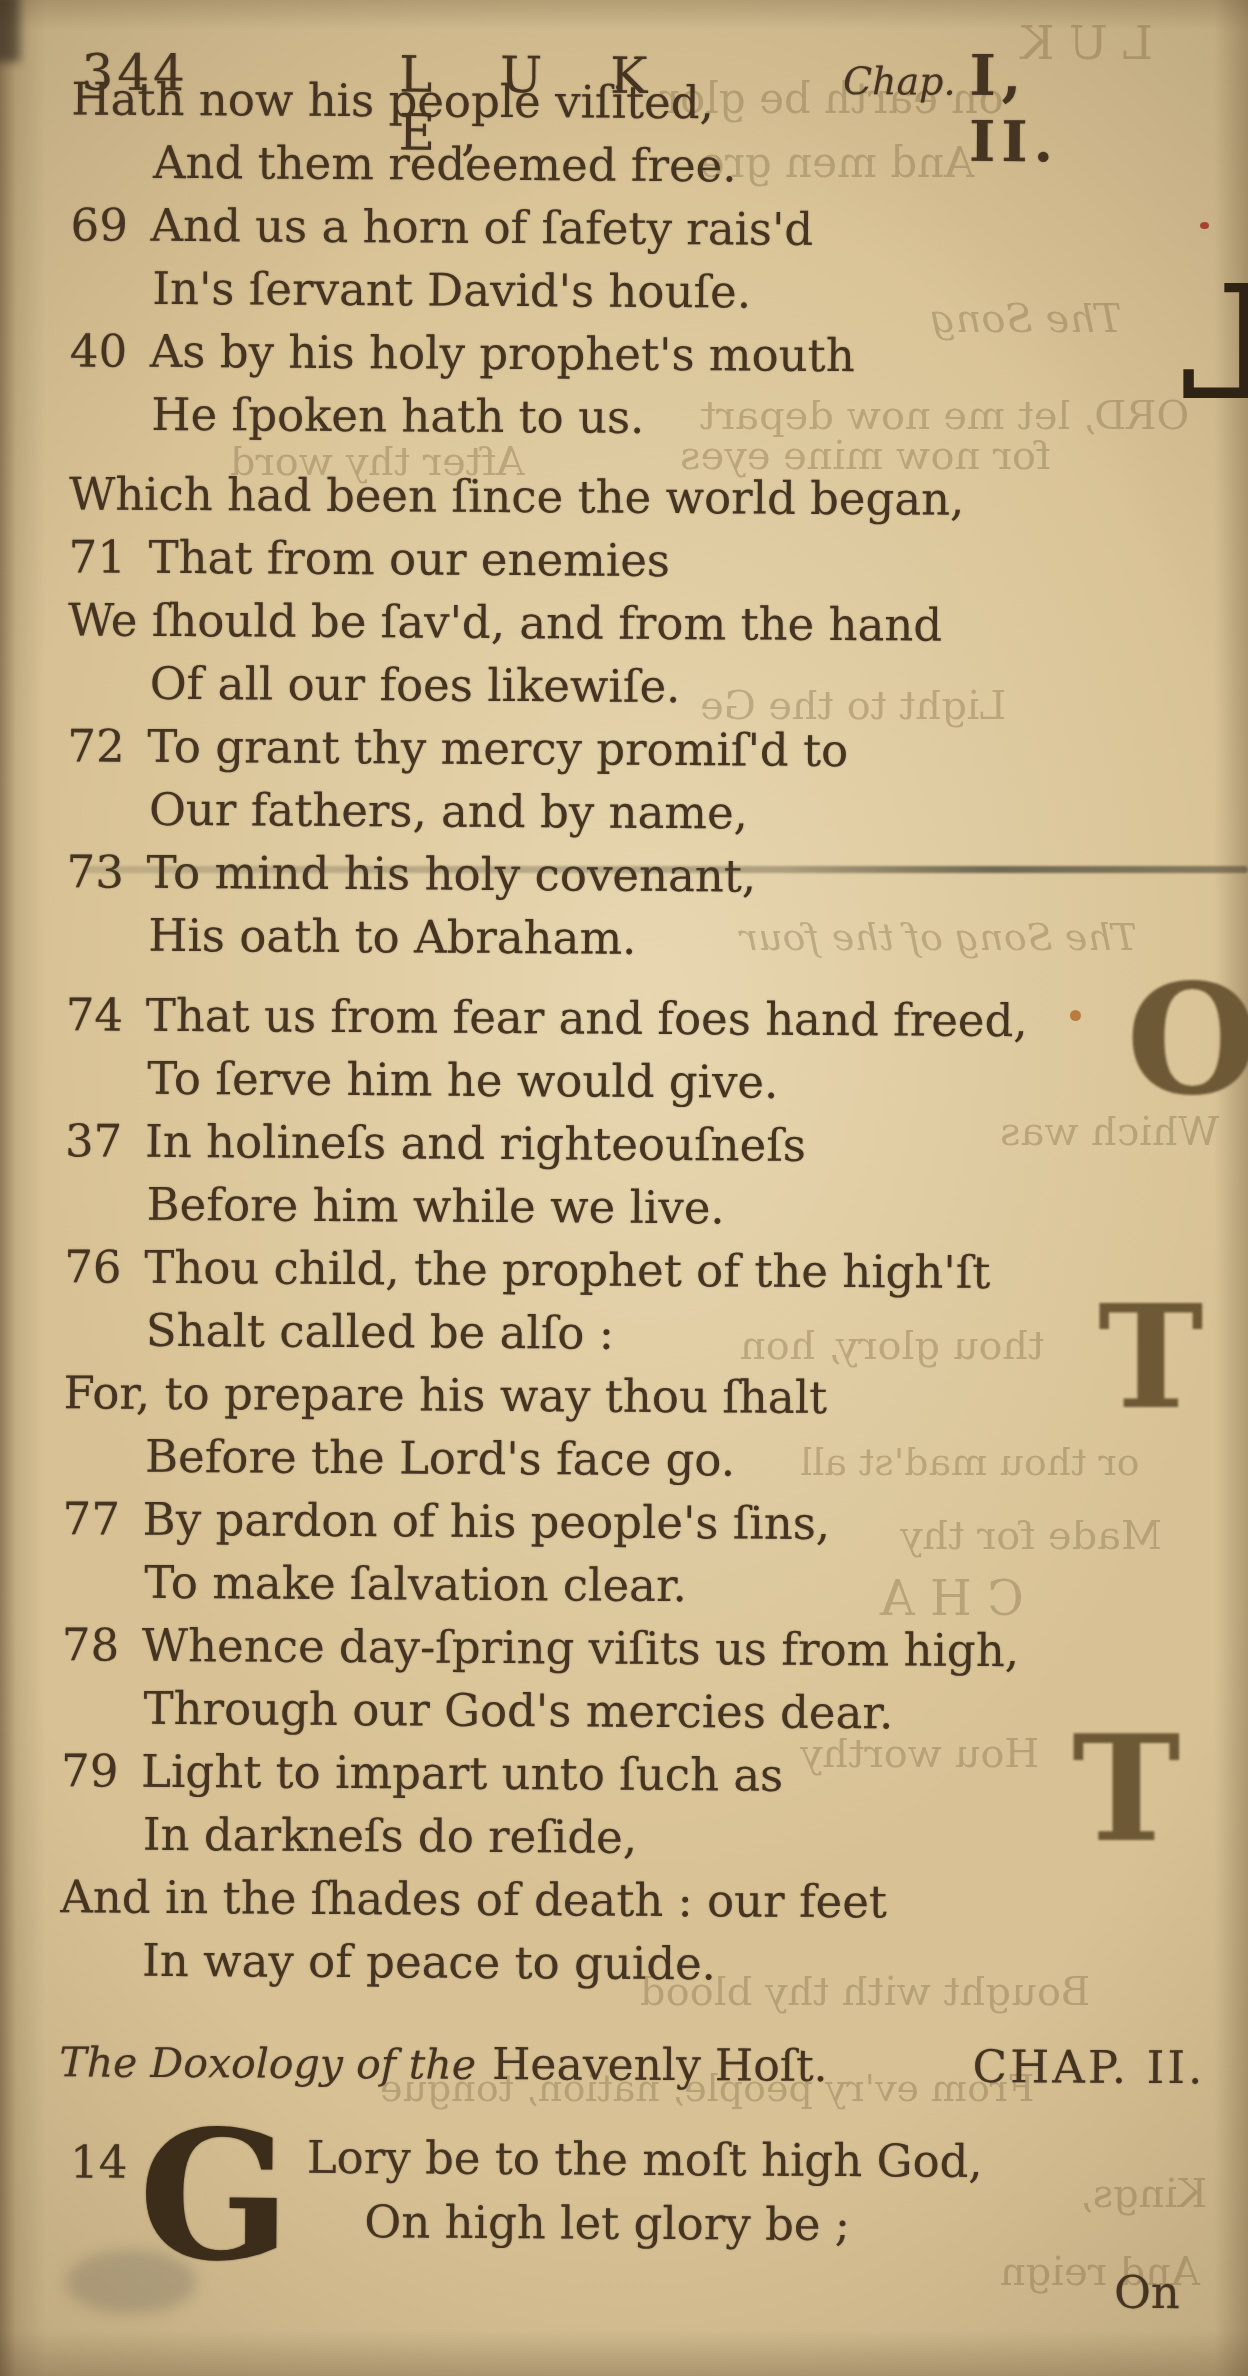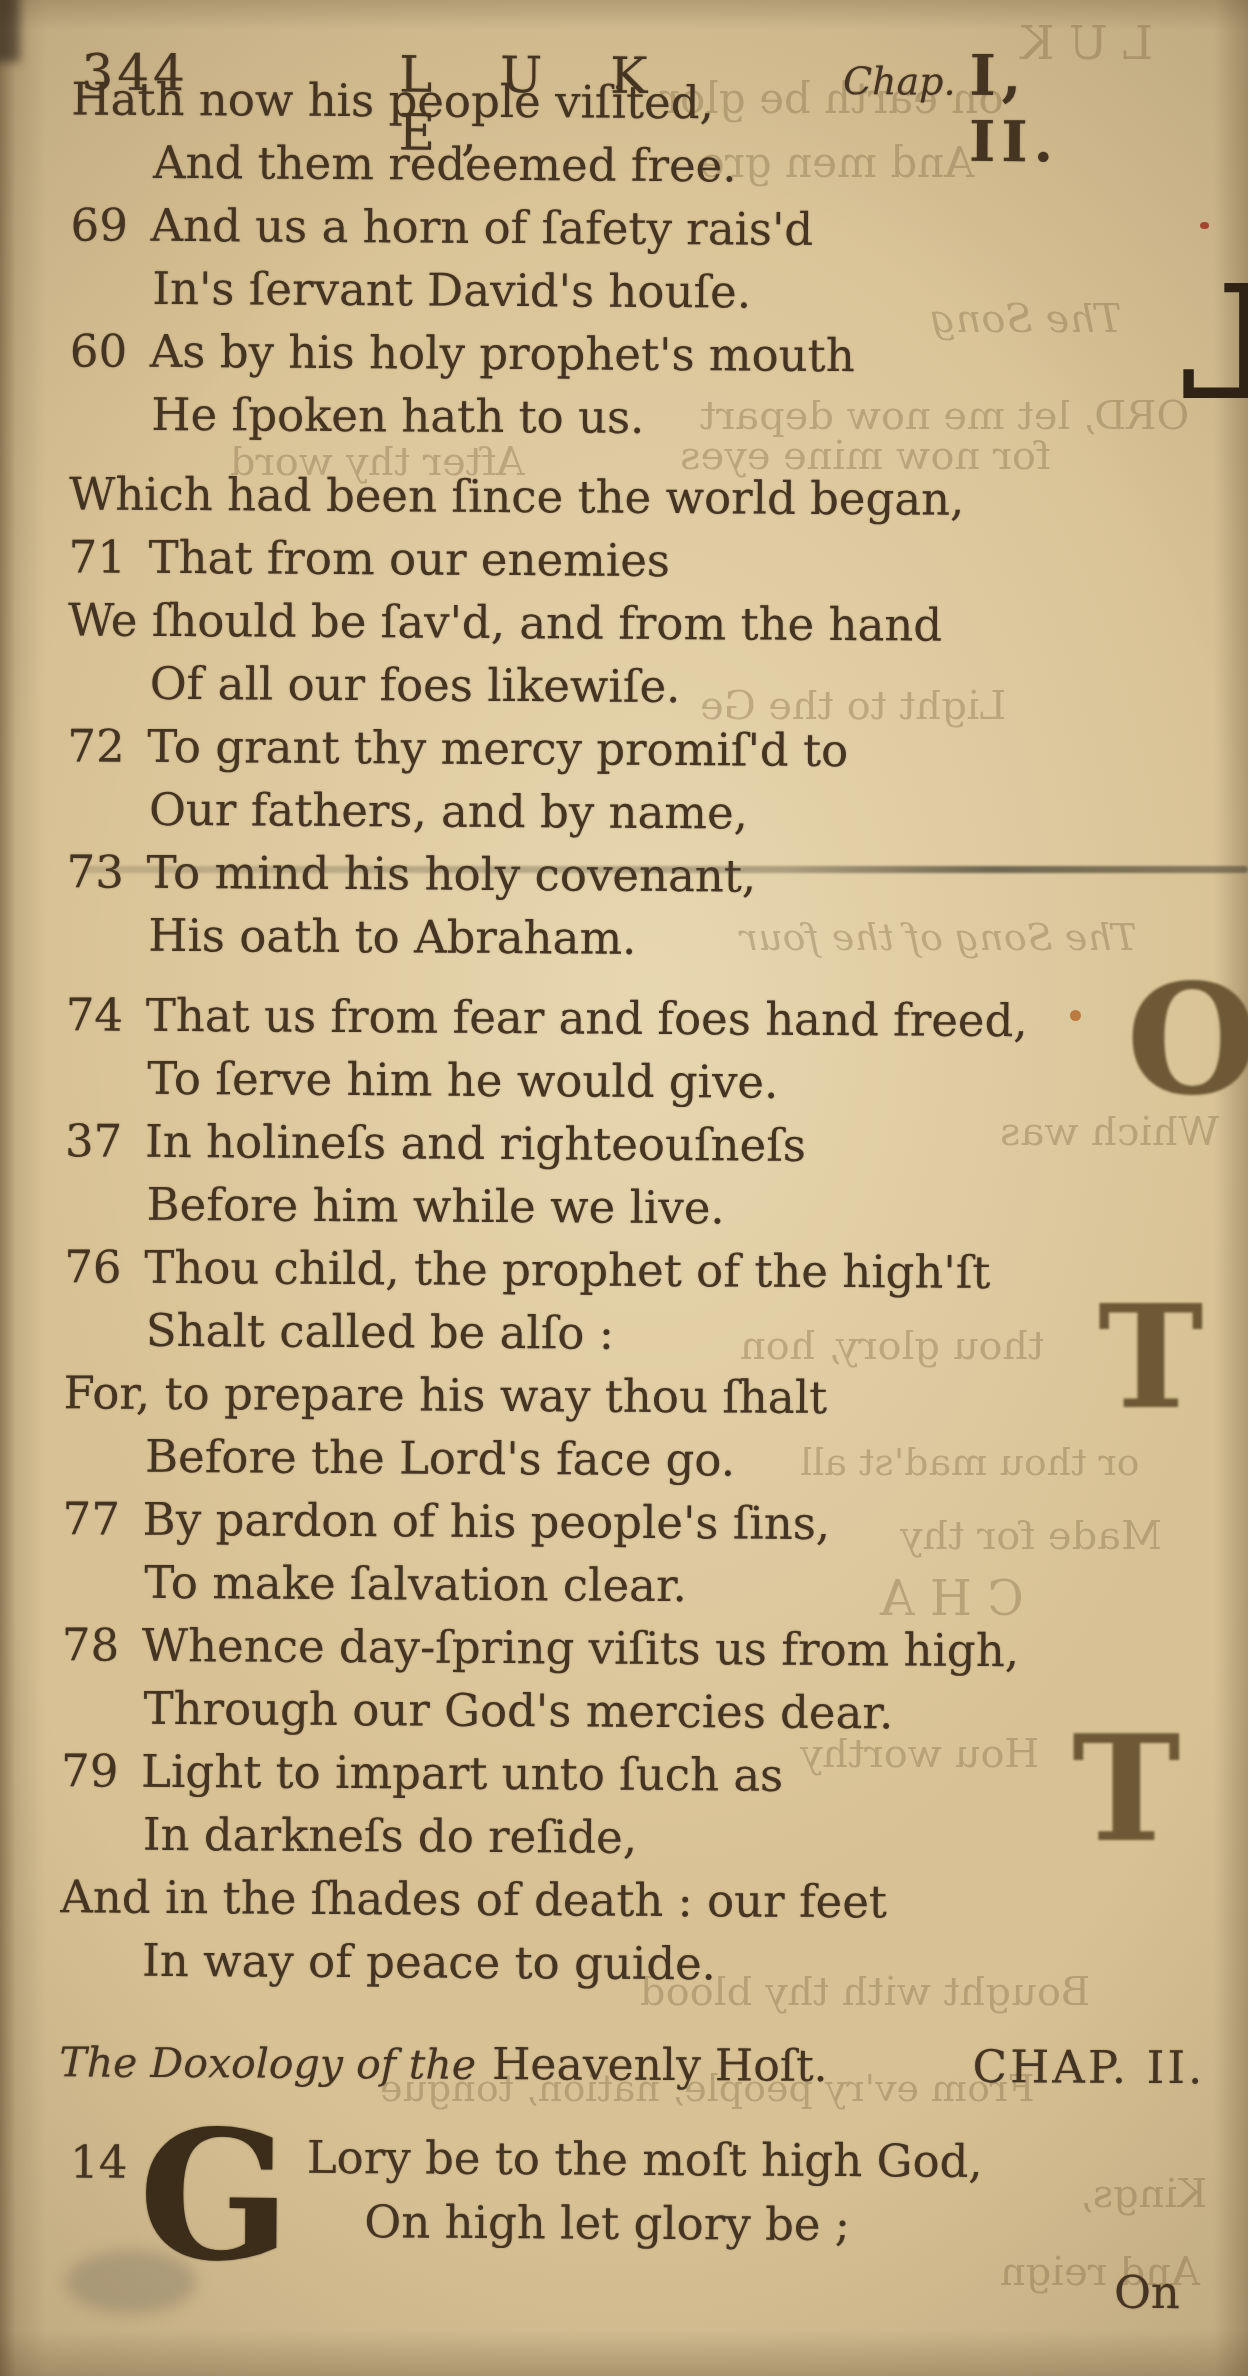--- a/index.html
+++ b/index.html
@@ -108,21 +108,21 @@
             <span class="vtext">And them redeemed free.</span>
           </div>
           <div class="line num">
             <span class="vnum">69</span>
             <span class="vtext">And us a horn of ſafety rais'd</span>
           </div>
           <div class="line in">
             <span class="vtext">In's ſervant David's houſe.</span>
           </div>
           <div class="line num">
-            <span class="vnum">60</span>
+            <span class="vnum">40</span>
             <span class="vtext">As by his holy prophet's mouth</span>
           </div>
           <div class="line in">
             <span class="vtext">He ſpoken hath to us.</span>
           </div>
           <div class="line flush" style="margin-top: 17px;">
             <span class="vtext">Which had been ſince the world began,</span>
           </div>
           <div class="line num">
             <span class="vnum">71</span>

